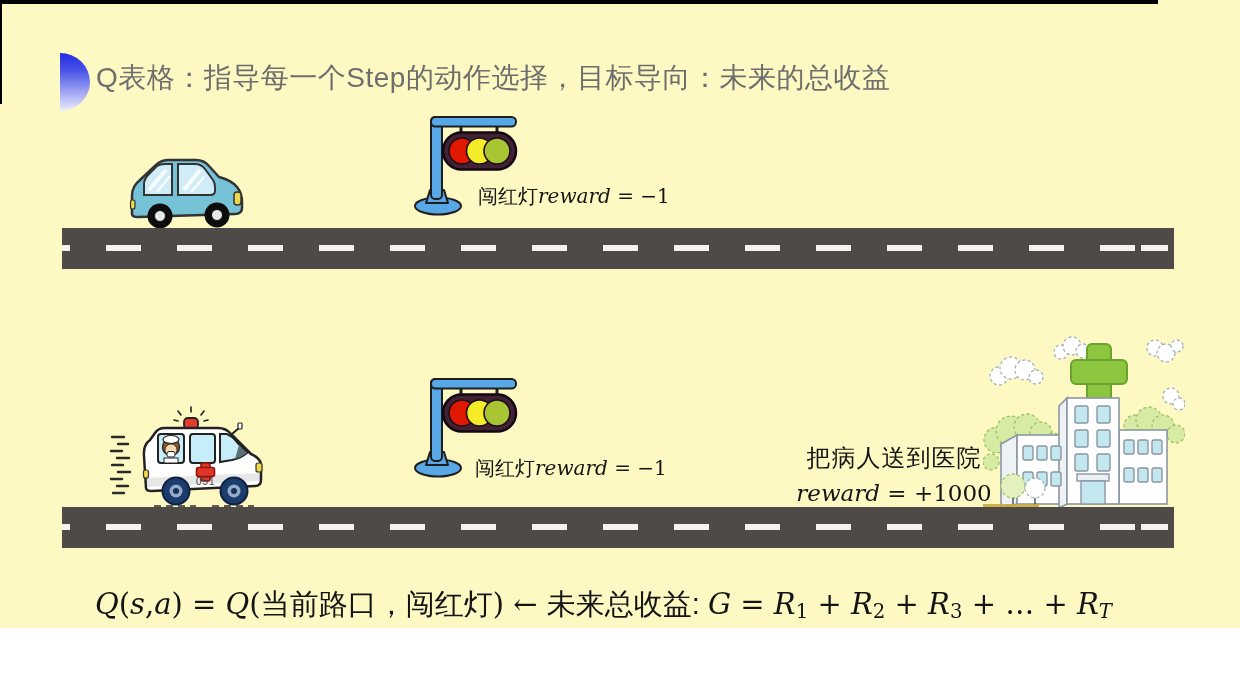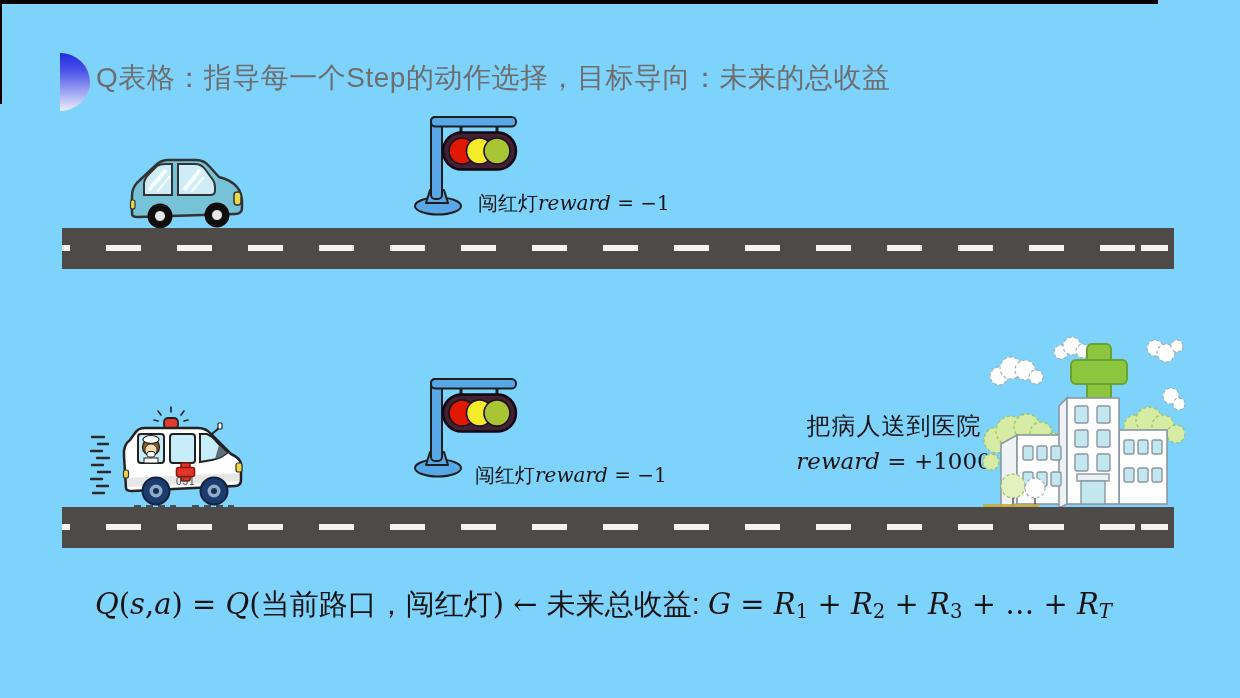--- a/index.html
+++ b/index.html
@@ -1,42 +1,42 @@
 <!DOCTYPE html>
 <html><head>
 <meta charset="utf-8">
 <style>
   html,body{margin:0;padding:0;background:#fff;}
-  .stage{position:relative;width:1240px;height:698px;background:#7dd3fc;overflow:hidden;
+  .stage{position:relative;width:1240px;height:628px;background:#fef9c3;overflow:hidden;
          font-family:"Liberation Sans",sans-serif;}
   .stage *{box-sizing:border-box;}
   .abs{position:absolute;}
   .topbar{left:0;top:0;width:1158px;height:4px;background:#000;}
   .leftbar{left:0;top:0;width:2px;height:104px;background:#000;}
   .bullet{left:60px;top:53px;width:30px;height:58px;
           border-radius:0 100% 100% 0 / 0 50% 50% 0;
           background:linear-gradient(180deg,#222be0 0%,#4a52e8 30%,#9aa0f2 65%,#eceefc 100%);}
   .title{left:96px;top:59px;margin:0;font-size:28px;font-weight:400;color:#6e6e6e;
          letter-spacing:0.5px;white-space:nowrap;}
   .car{left:116px;top:150px;width:132px;height:80px;}
   .tl{width:106px;height:102px;}
   .tl1{left:412px;top:114px;}
   .tl2{left:412px;top:376px;}
-  .label{font-size:20px;color:#151515;white-space:nowrap;margin-top:7px;}
+  .label{font-size:20px;color:#151515;white-space:nowrap;}
   .label1{left:478px;top:183px;}
   .label2{left:475px;top:455px;}
   .road{left:62px;width:1112px;height:41px;background:#4d4a47;}
   .road1{top:228px;}
   .road2{top:507px;}
   .dashes{position:absolute;left:0;right:6px;top:17px;height:6px;
           background:repeating-linear-gradient(90deg,#f5f3f0 0 35px,transparent 35px 71px);
           background-position:-27px 0;}
-  .ambulance{left:88px;top:401px;width:170px;height:110px;}
+  .ambulance{left:108px;top:401px;width:170px;height:110px;}
   .hosp-caption{left:788px;top:410px;width:212px;text-align:center;color:#141414;}
-  .hc1{font-size:24px;letter-spacing:1px;}
+  .hc1{font-size:24px;letter-spacing:1px;margin-top:32px;}
   .hc2{font-size:23px;margin-top:6px;}
   .hospital{left:983px;top:336px;width:202px;height:172px;}
   .formula{left:95px;top:585px;font-size:29px;color:#141414;white-space:nowrap;}
   .icon svg{display:block;width:100%;height:100%;}
   
   .seg-cjk{font-family:"Liberation Sans",sans-serif;font-style:normal;}
   .seg-it{font-family:"DejaVu Serif",serif;font-style:italic;}
   .seg-up{font-family:"DejaVu Serif",serif;font-style:normal;}
   .seg-sub{font-family:"DejaVu Serif",serif;font-style:normal;font-size:0.68em;vertical-align:-0.22em;}
   .seg-subit{font-family:"DejaVu Serif",serif;font-style:italic;font-size:0.68em;vertical-align:-0.22em;}

